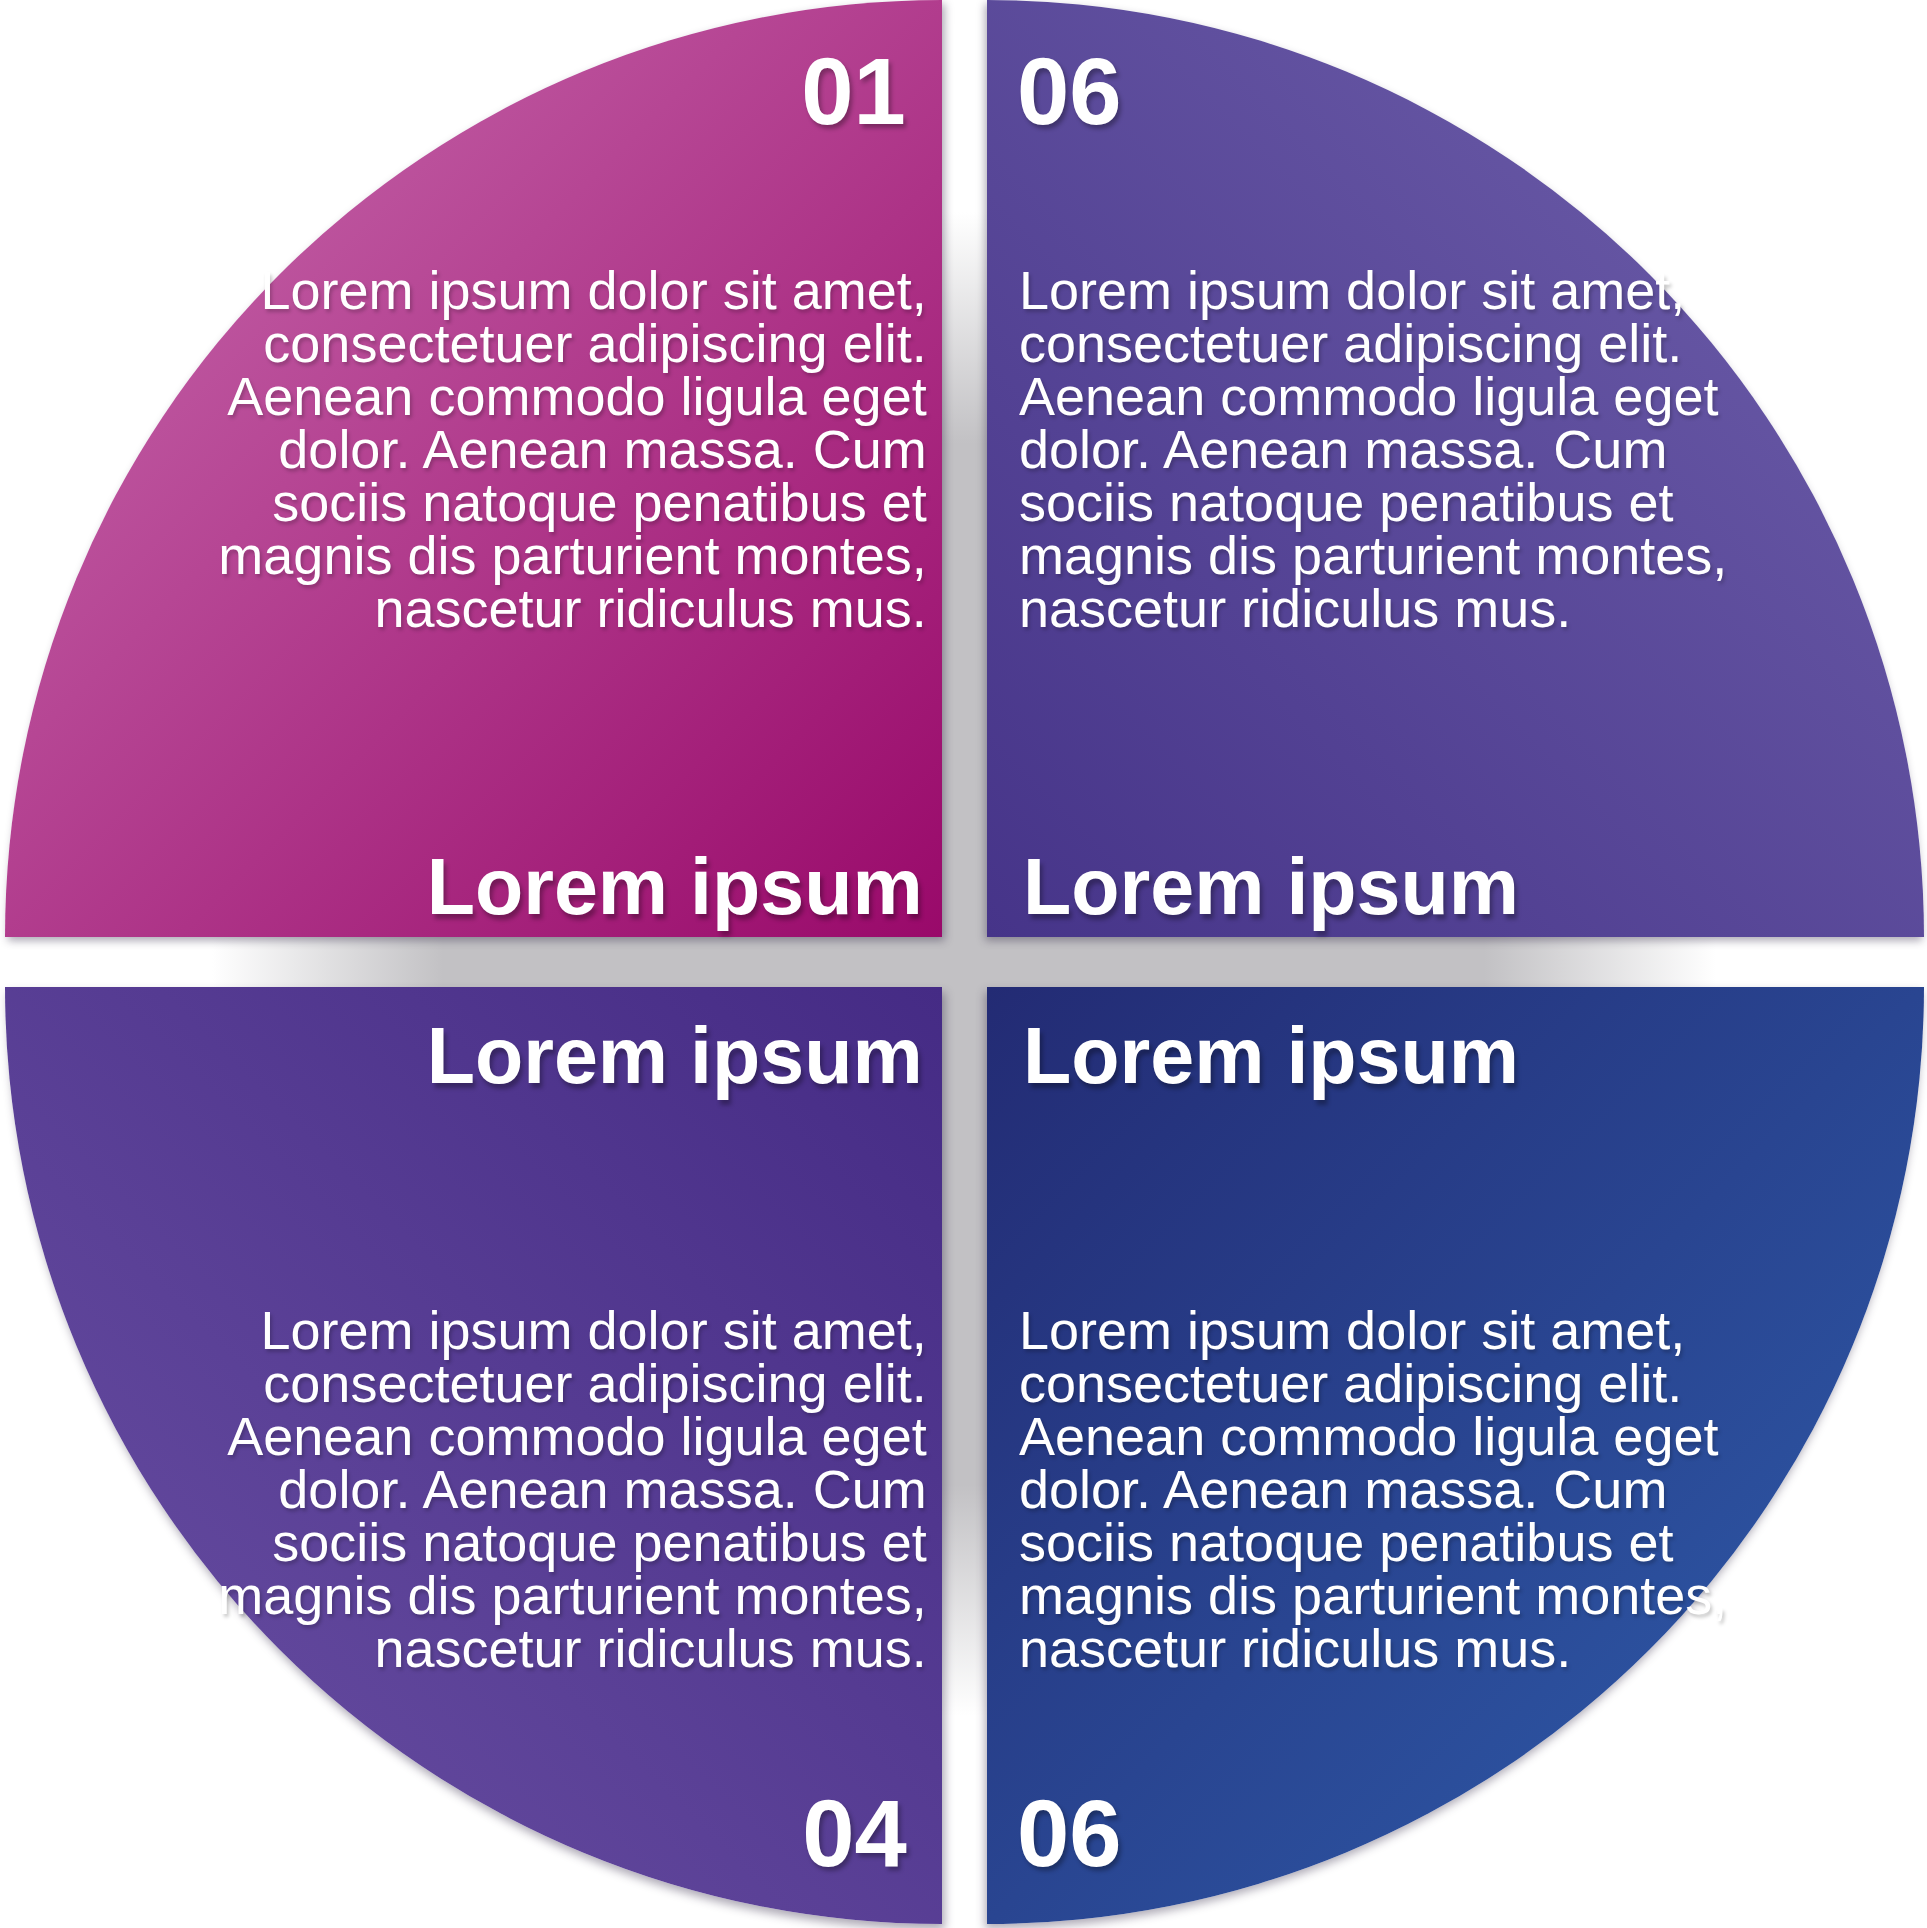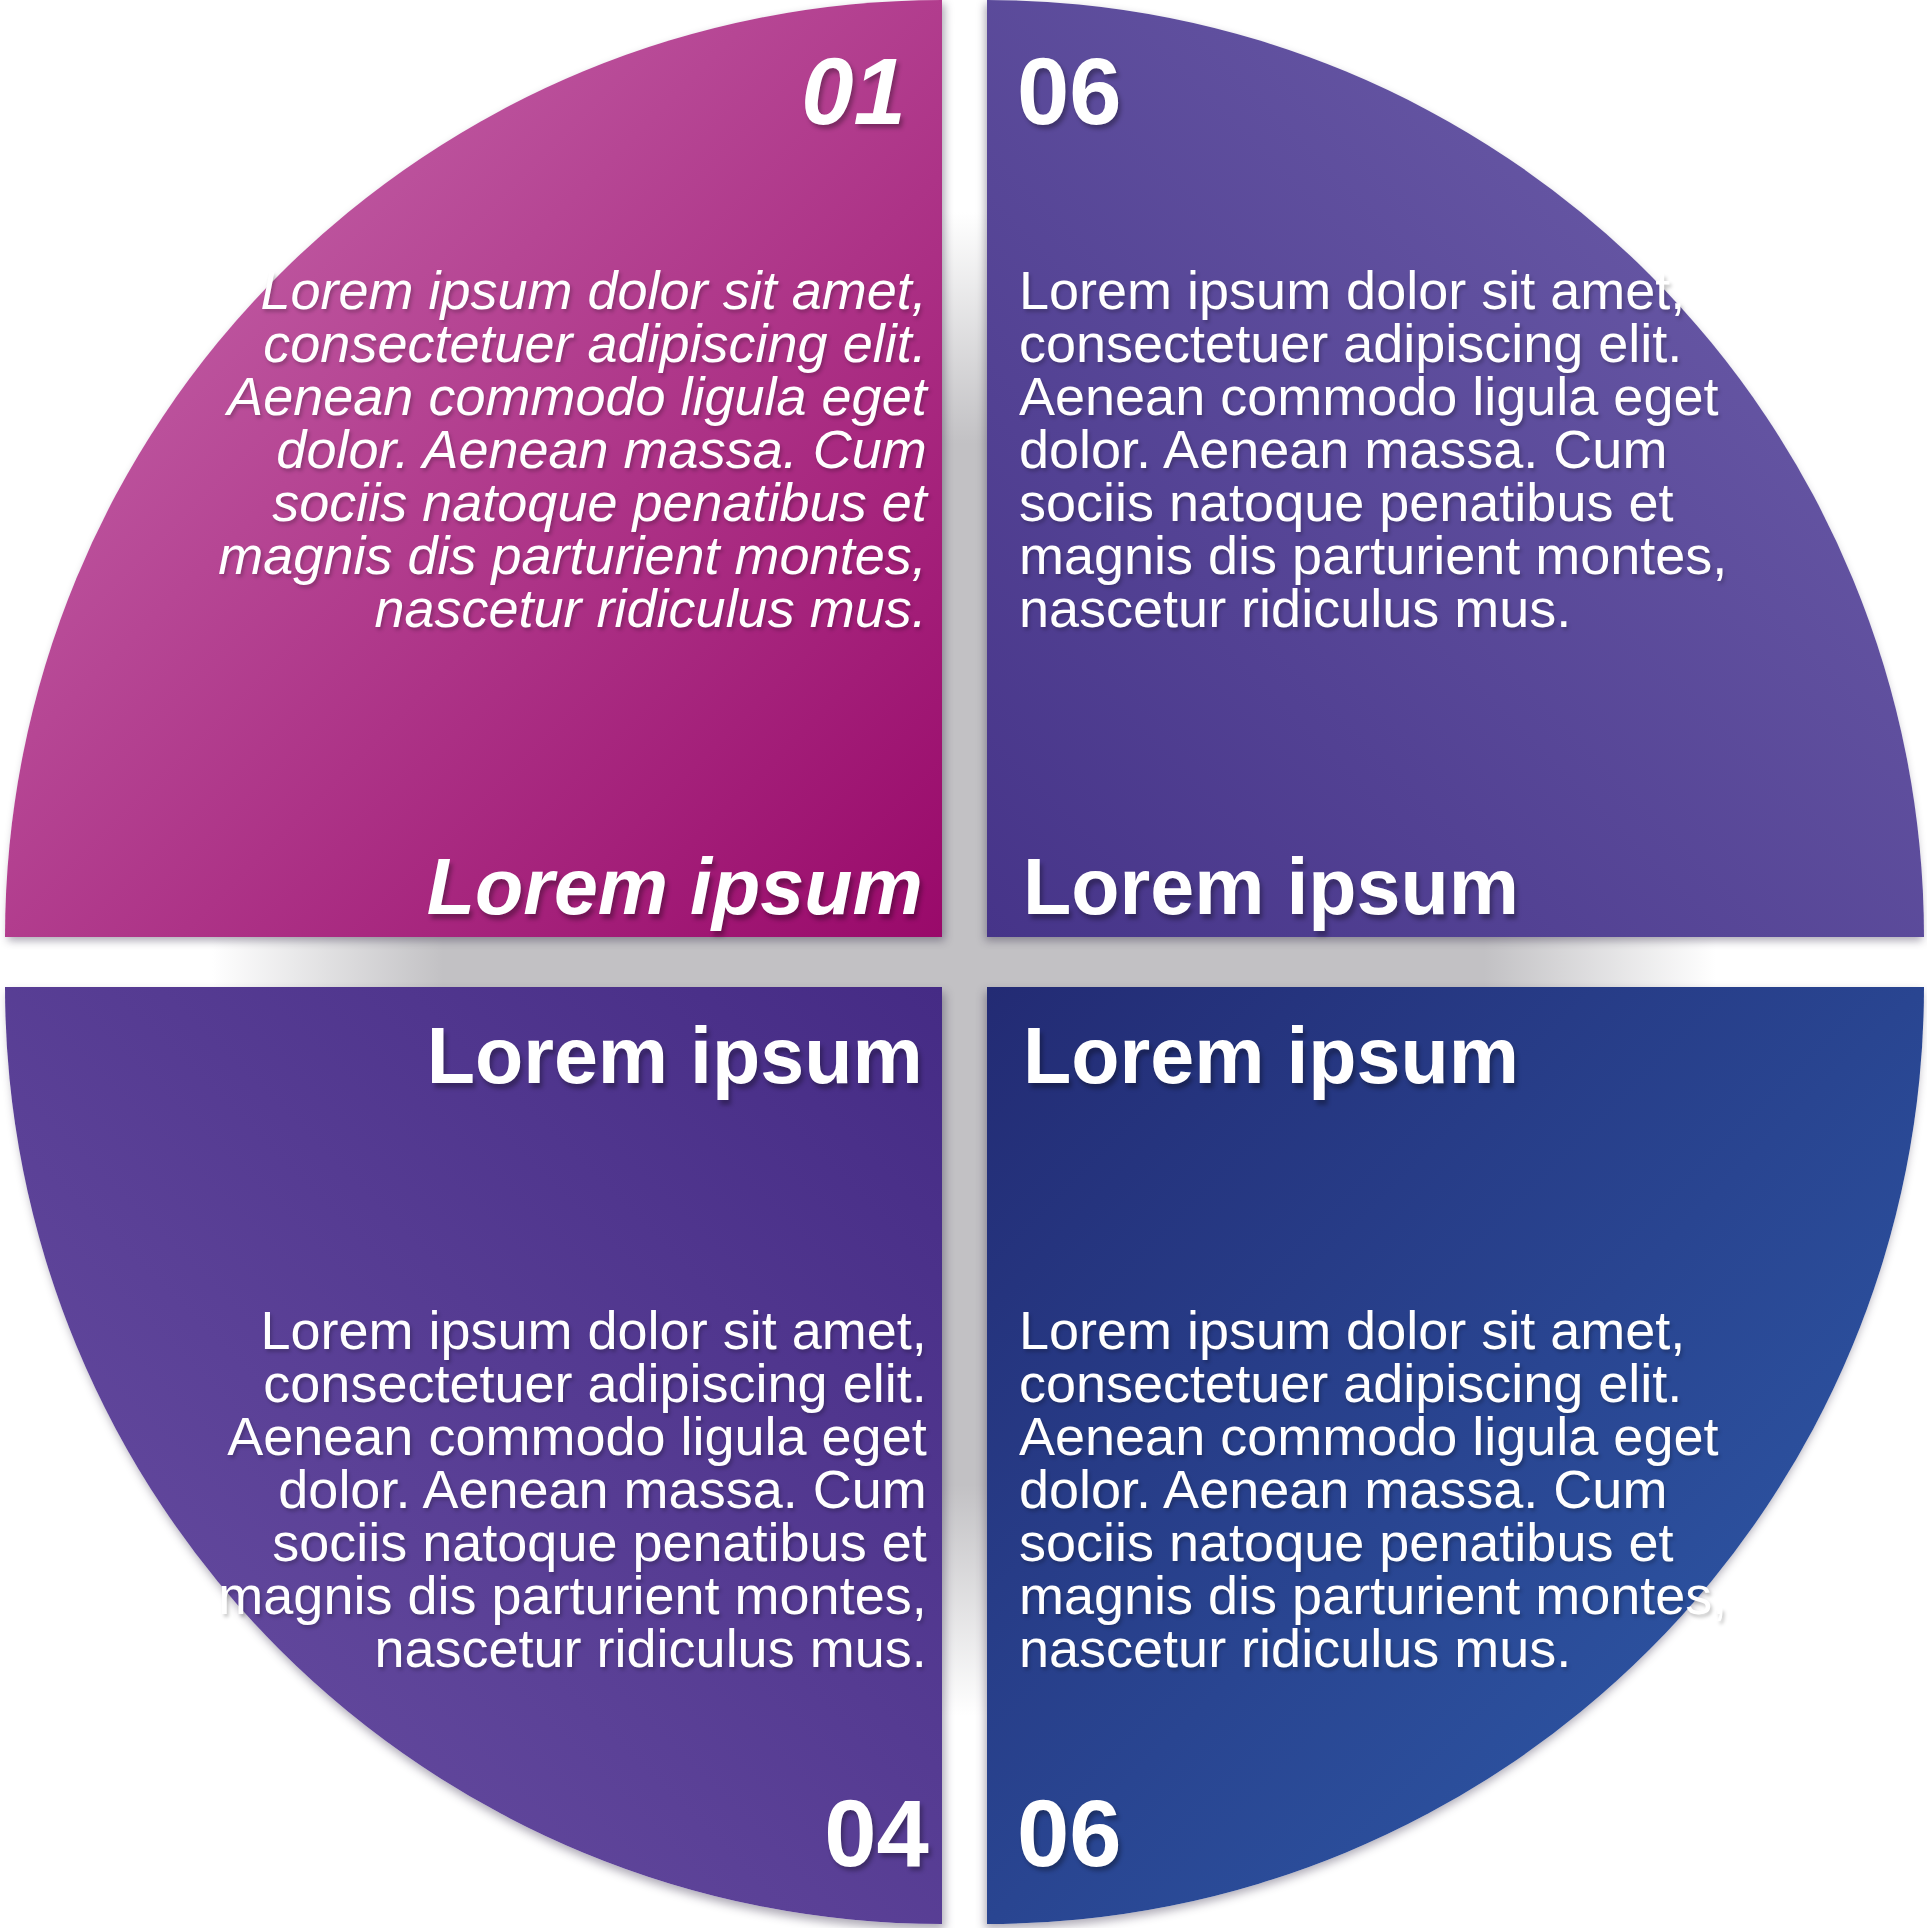--- a/index.html
+++ b/index.html
@@ -44,21 +44,21 @@
   .number {
     position: absolute;
     font-size: 94px;
     font-weight: bold;
     line-height: 1.0;
     text-shadow: 2.8px 3.8px 4.7px rgba(0,0,0,.30);
   }
   .q1 .number { top: 45px;    right: 36px; }
   .q2 .number { top: 45px;    left: 30px;  }
   .q3 .number { bottom: 43px; left: 30px;  }
-  .q4 .number { bottom: 43px; right: 13px; margin-left: 48px; }
+  .q4 .number { bottom: 43px; right: 35px; margin-left: 48px; }
 
   .body-text {
     position: absolute;
     width: 810px;
     font-size: 54px;
     line-height: 53px;
     white-space: pre-line;
     text-shadow: 1.9px 2.8px 3.8px rgba(0,0,0,.22);
   }
   .q1 .body-text { top: 264px; right: 15px; text-align: right; }
@@ -80,21 +80,21 @@
   .q4 .title { top: 24.5px;    right: 15px; text-align: right; }
 </style>
 </head>
 <body>
 
 <div class="stage" style="--gap: #c2c1c4; background-color: rgb(255, 255, 255);">
 
   <div class="bar bar-v"></div>
   <div class="bar bar-h"></div>
 
-  <section class="panel q1" style="background: linear-gradient(135deg, rgb(202, 112, 177) 0%, rgb(153, 9, 106) 100%); font-style: italic;">
+  <section class="panel q1" style="background: linear-gradient(135deg, rgb(202, 112, 177) 0%, rgb(153, 9, 106) 100%);">
     <div class="number">01</div>
     <div class="body-text">Lorem ipsum dolor sit amet,
 consectetuer adipiscing elit.
 Aenean commodo ligula eget
 dolor. Aenean massa. Cum
 sociis natoque penatibus et
 magnis dis parturient montes,
 nascetur ridiculus mus.</div>
     <h2 class="title">Lorem ipsum</h2>
   </section>

